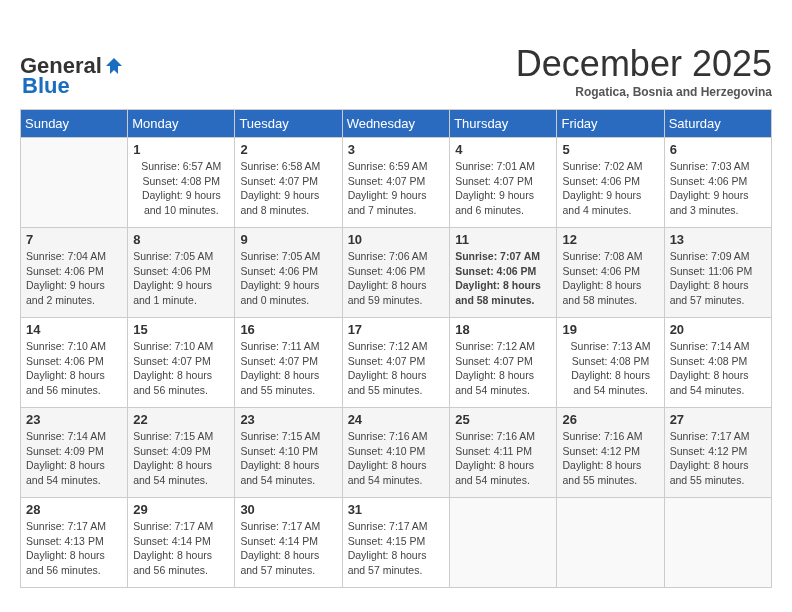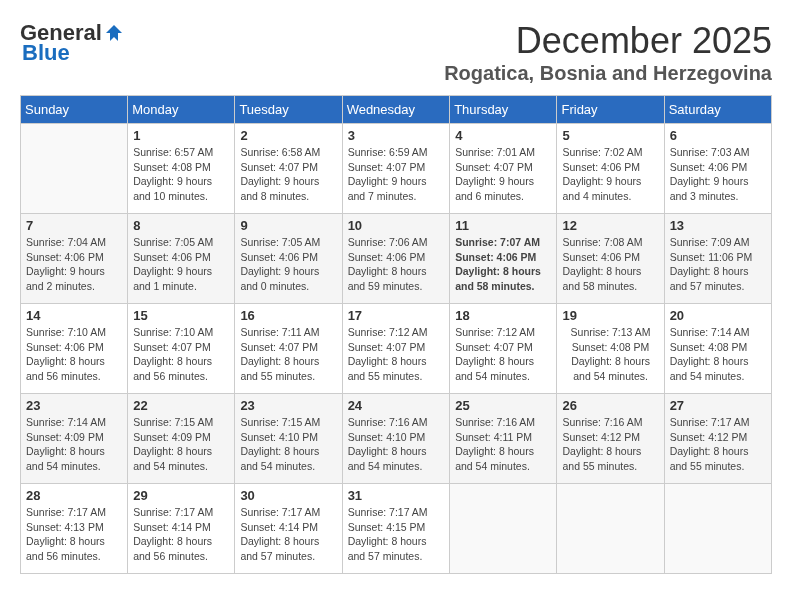--- a/index.html
+++ b/index.html
@@ -6,38 +6,39 @@
     body {
       font-family: Arial, sans-serif;
       background: #fff;
       width: 792px;
       min-height: 612px;
       padding: 20px;
     }
     .header-section {
       display: flex;
       justify-content: space-between;
-      align-items: flex-start;
+      align-items: flex-end;
       margin-bottom: 10px;
     }
     .logo {
       display: flex;
       flex-direction: column;
       align-items: flex-start;
     }
     .title-section {
       text-align: right;
     }
     .month-title {
       font-size: 36px;
       font-weight: normal;
       color: #333;
+      margin-top: 23px;
     }
     .subtitle {
-      font-size: 20px;
+      font-size: 12px;
       color: #555;
       font-weight: bold;
     }
     .calendar {
       width: 100%;
       border-collapse: collapse;
       font-size: 11px;
       border-radius: 25px;
     }
     .calendar th {
@@ -108,21 +109,21 @@
       <th>Thursday</th>
       <th>Friday</th>
       <th>Saturday</th>
     </tr>
   </thead>
   <tbody id="calendar-body">
   <tr>
         <td class="empty-cell"></td>
         <td>
           <span class="day-number">1</span>
-          <div class="day-info" style="white-space: pre-line;">Sunrise: 6:57 AM
+          <div class="day-info" style="white-space: pre-line; text-align: center;">Sunrise: 6:57 AM
 Sunset: 4:08 PM
 Daylight: 9 hours
 and 10 minutes.</div>
         </td>
         <td>
           <span class="day-number">2</span>
           <div class="day-info" style="white-space: pre-line;">Sunrise: 6:58 AM
 Sunset: 4:07 PM
 Daylight: 9 hours
 and 8 minutes.</div>

